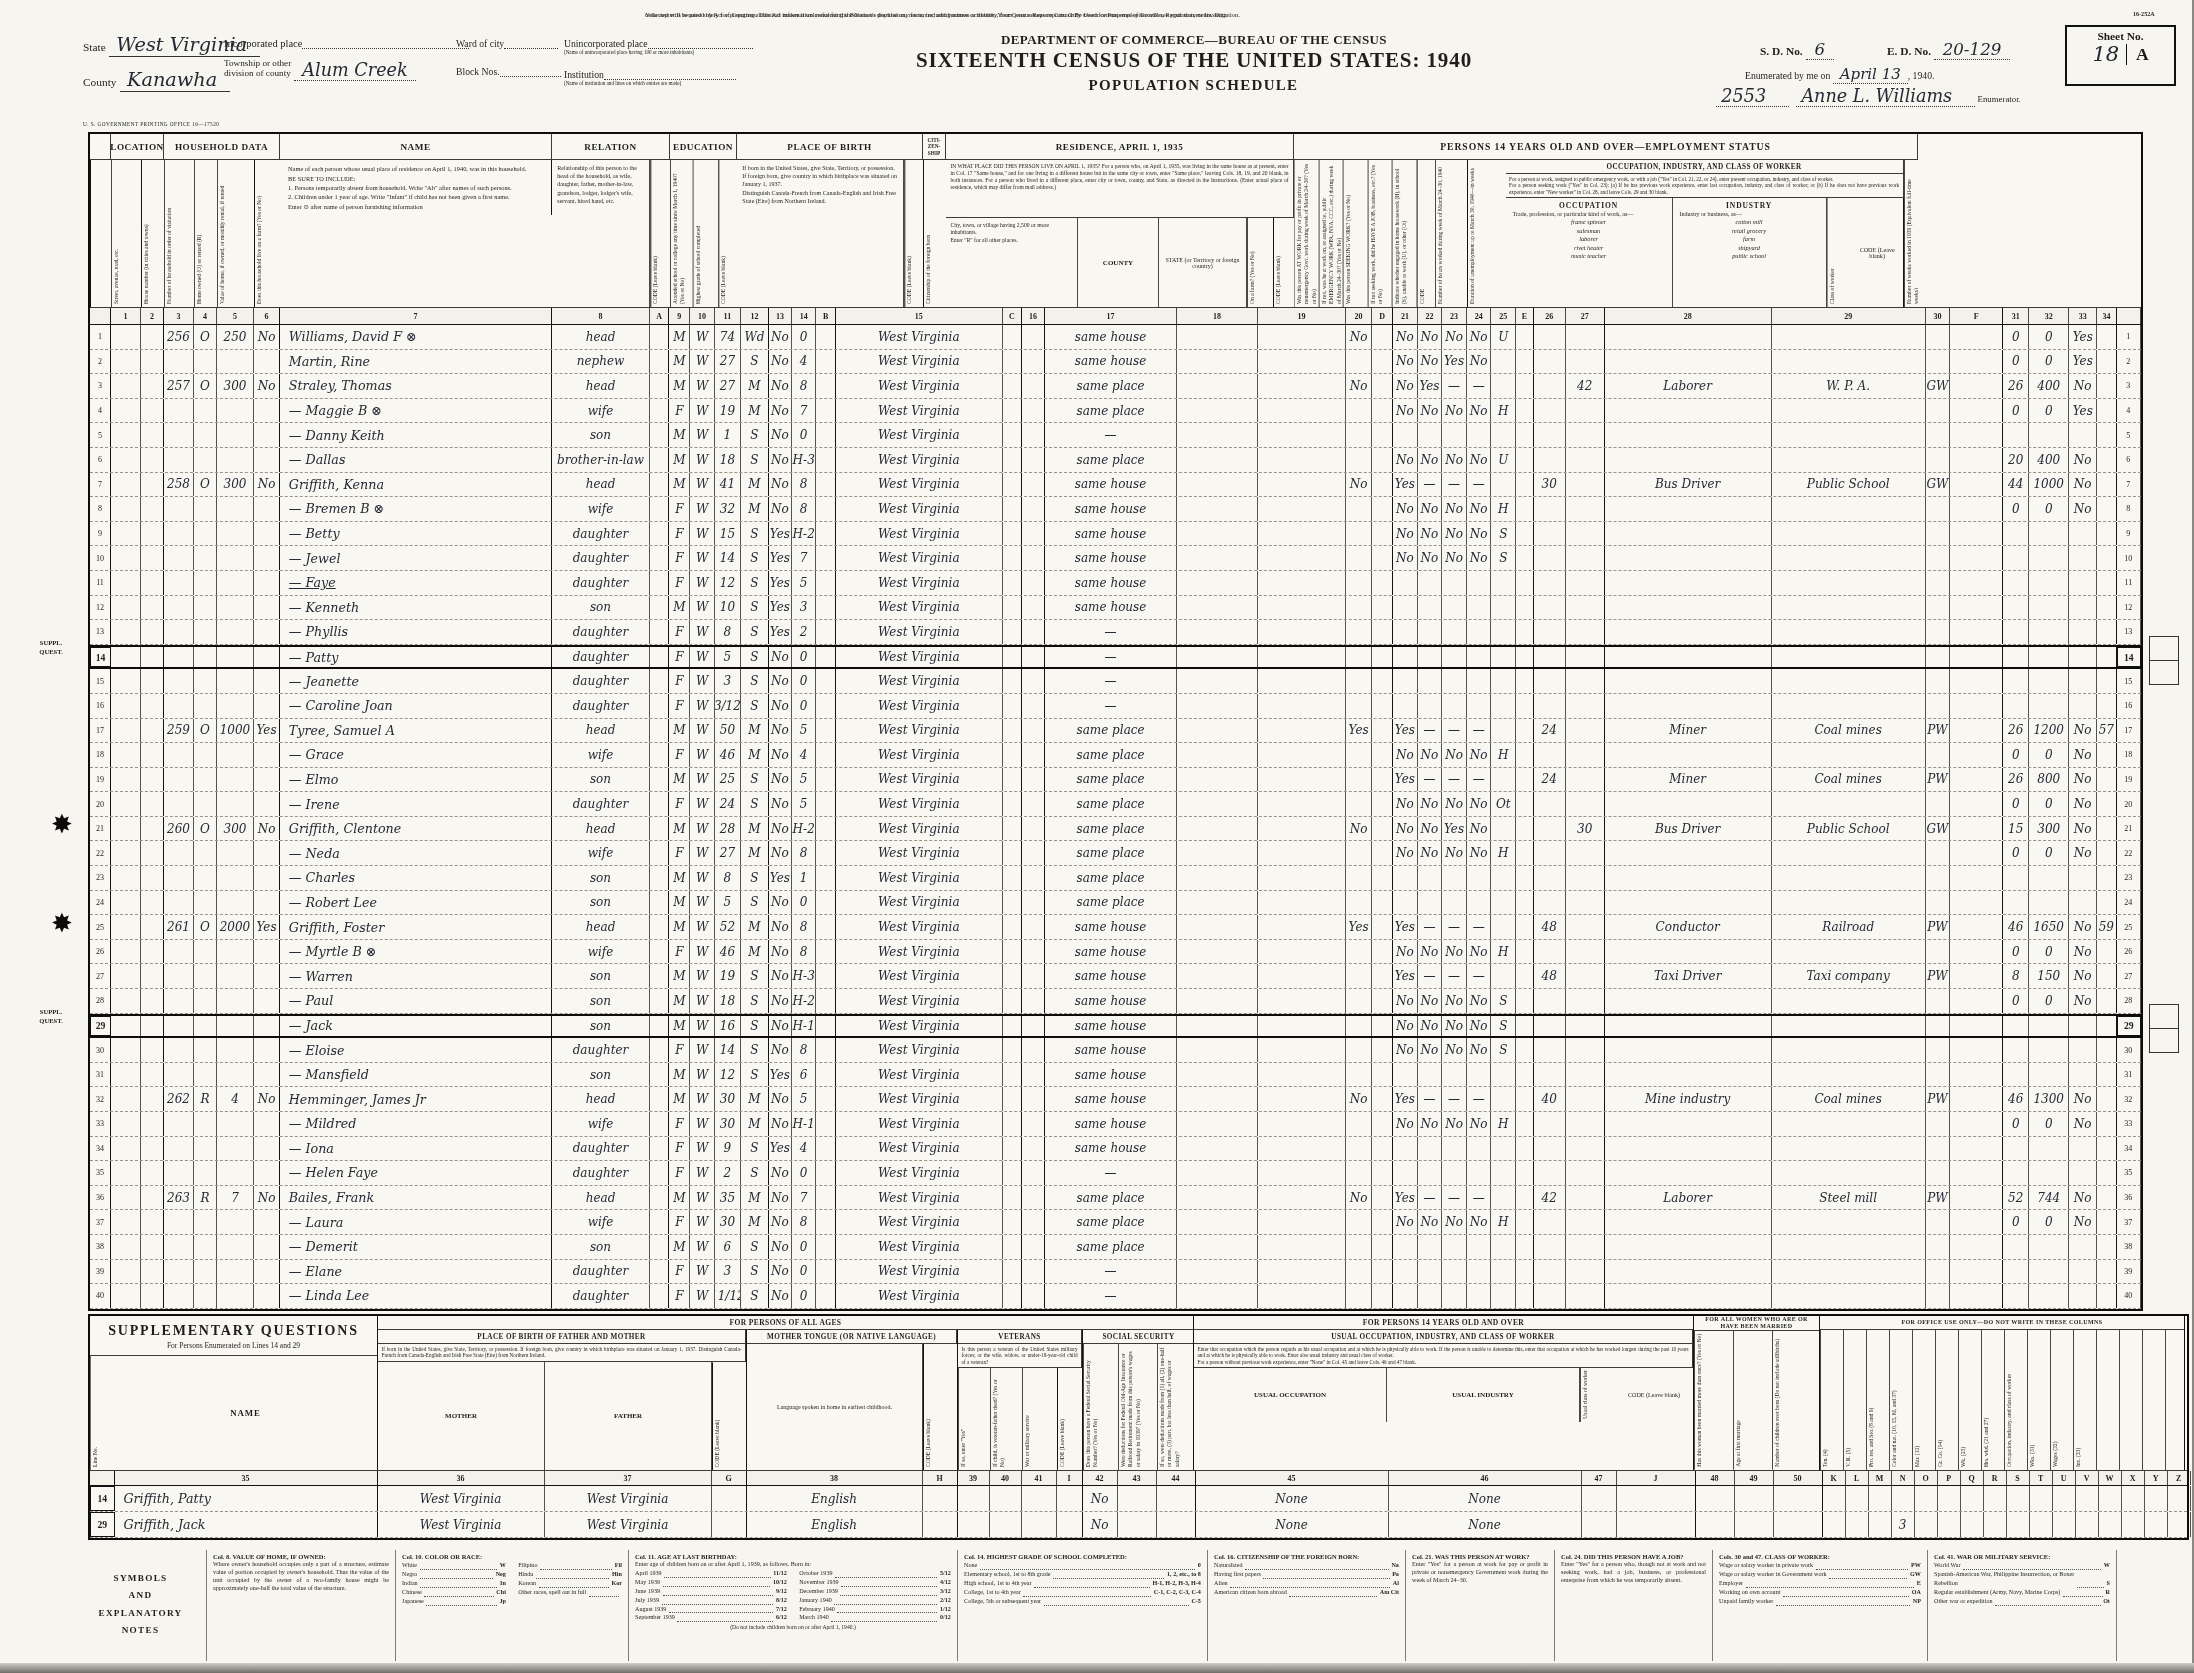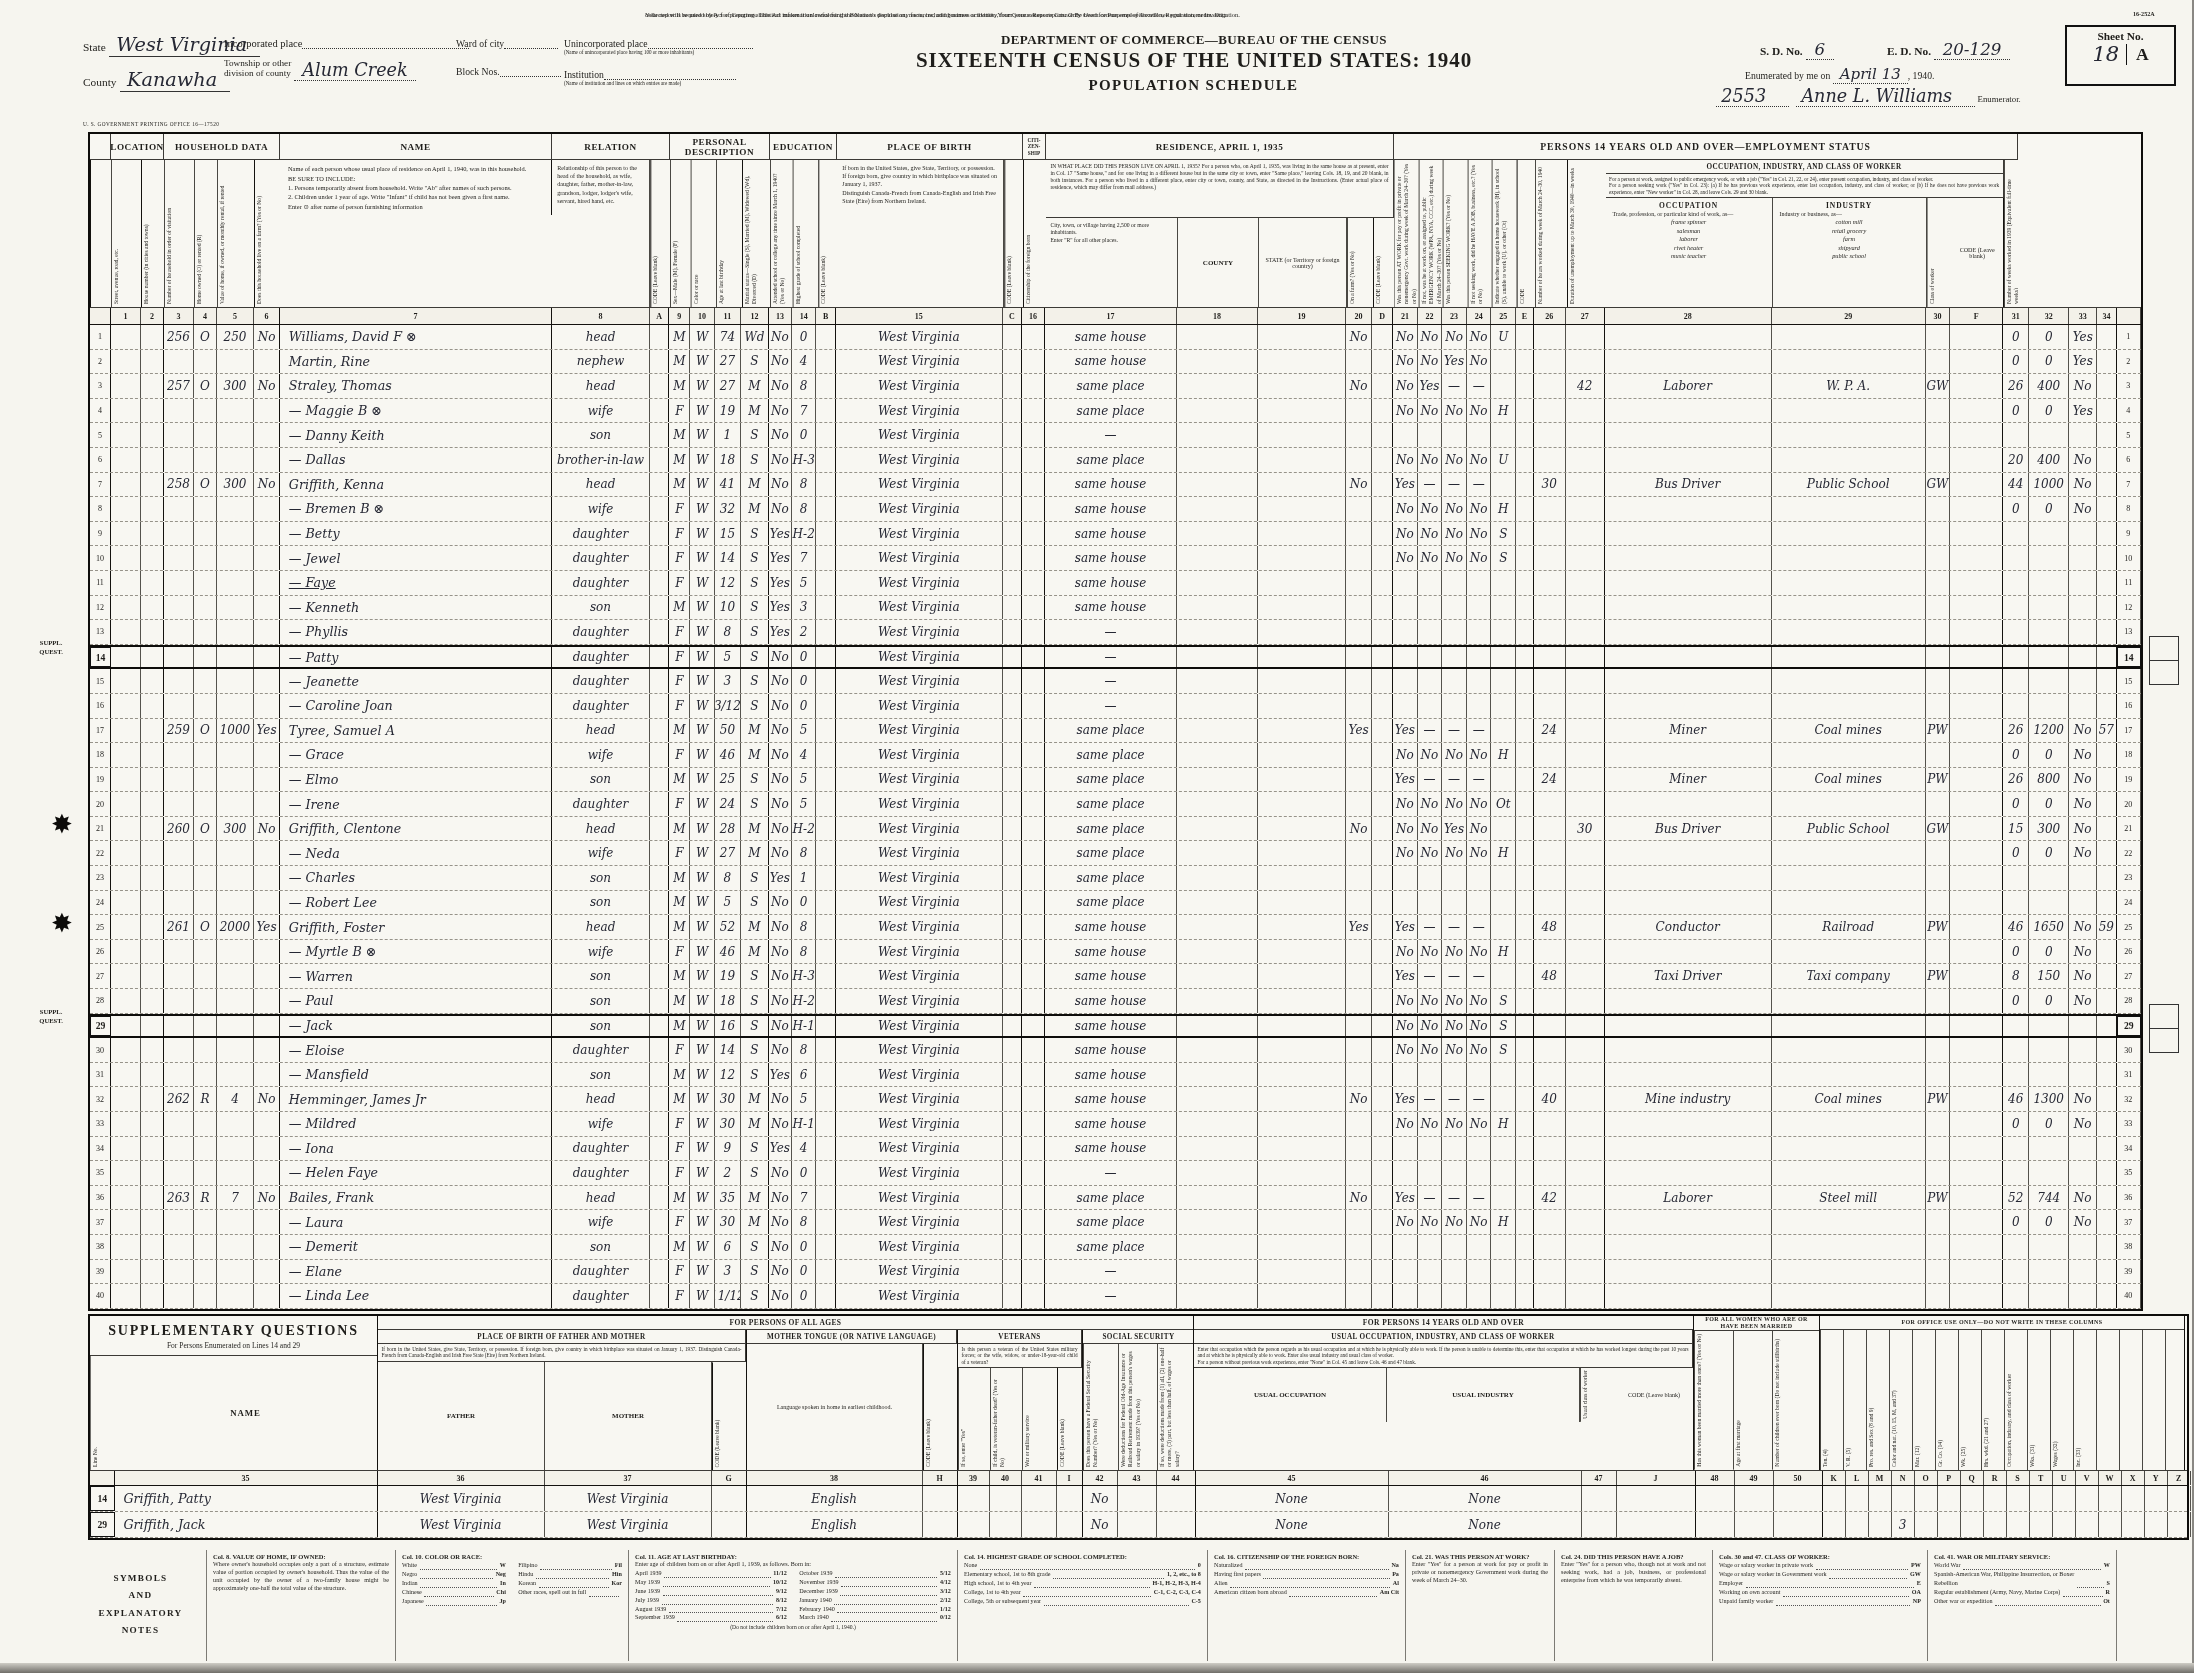--- a/index.html
+++ b/index.html
@@ -199,31 +199,20 @@
         </div>
         <div class="hgroup" style="width: 118px;">
           <div class="hban">RELATION</div>
           <div class="hbody">
             <div class="hcols">
               <div class="hc htx hrel" style="width: 98px;">Relationship of this person to the head of the household, as wife, daughter, father, mother-in-law, grandson, lodger, lodger's wife, servant, hired hand, etc.</div>
               <div class="hc vtx thr" style="width: 19.3px;">CODE (Leave blank)</div>
             </div>
           </div>
         </div>
-        <div class="hgroup" style="width: 100px;">
-          <div class="hban">PERSONAL DESCRIPTION</div>
-          <div class="hbody">
-            <div class="hcols">
-              <div class="hc vtx" style="width: 21px;">Sex—Male (M), Female (F)</div>
-              <div class="hc vtx" style="width: 24.6px;">Color or race</div>
-              <div class="hc vtx" style="width: 26px;">Age at last birthday</div>
-              <div class="hc vtx thr" style="width: 28px;">Marital status—Single (S), Married (M), Widowed (Wd), Divorced (D)</div>
-            </div>
-          </div>
-        </div>
         <div class="hgroup" style="width: 67px;">
           <div class="hban">EDUCATION</div>
           <div class="hbody">
             <div class="hcols">
               <div class="hc vtx" style="width: 23px;">Attended school or college any time since March 1, 1940? (Yes or No)</div>
               <div class="hc vtx" style="width: 24.6px;">Highest grade of school completed</div>
               <div class="hc vtx thr" style="width: 19.3px;">CODE (Leave blank)</div>
             </div>
           </div>
         </div>
@@ -2144,22 +2133,22 @@
             <div class="hc htx namehead" style="width: 263px;">NAME</div>
           </div>
         </div>
         <div class="sblk" style="width: 816px;">
           <div class="sban">FOR PERSONS OF ALL AGES</div>
           <div class="hcols f1">
             <div class="hsub thr" style="width: 369px;">
               <div class="hsubban">PLACE OF BIRTH OF FATHER AND MOTHER</div>
               <div class="hsubnote">If born in the United States, give State, Territory, or possession. If foreign born, give country in which birthplace was situated on January 1, 1937. Distinguish Canada-French from Canada-English and Irish Free State (Eire) from Northern Ireland.</div>
               <div class="hcols f1">
+                <div class="hc htx midlab" style="width: 167px;">MOTHER</div>
                 <div class="hc htx midlab" style="width: 167px;">FATHER</div>
-                <div class="hc htx midlab" style="width: 167px;">MOTHER</div>
                 <div class="hc vtx thr" style="width: 35px;">CODE (Leave blank)</div>
               </div>
             </div>
             <div class="hsub thr" style="width: 211px;">
               <div class="hsubban">MOTHER TONGUE (OR NATIVE LANGUAGE)</div>
               <div class="hcols f1">
                 <div class="hc htx tonguenote" style="width: 176px;">Language spoken in home in earliest childhood.</div>
                 <div class="hc vtx thr" style="width: 35px;">CODE (Leave blank)</div>
               </div>
             </div>

